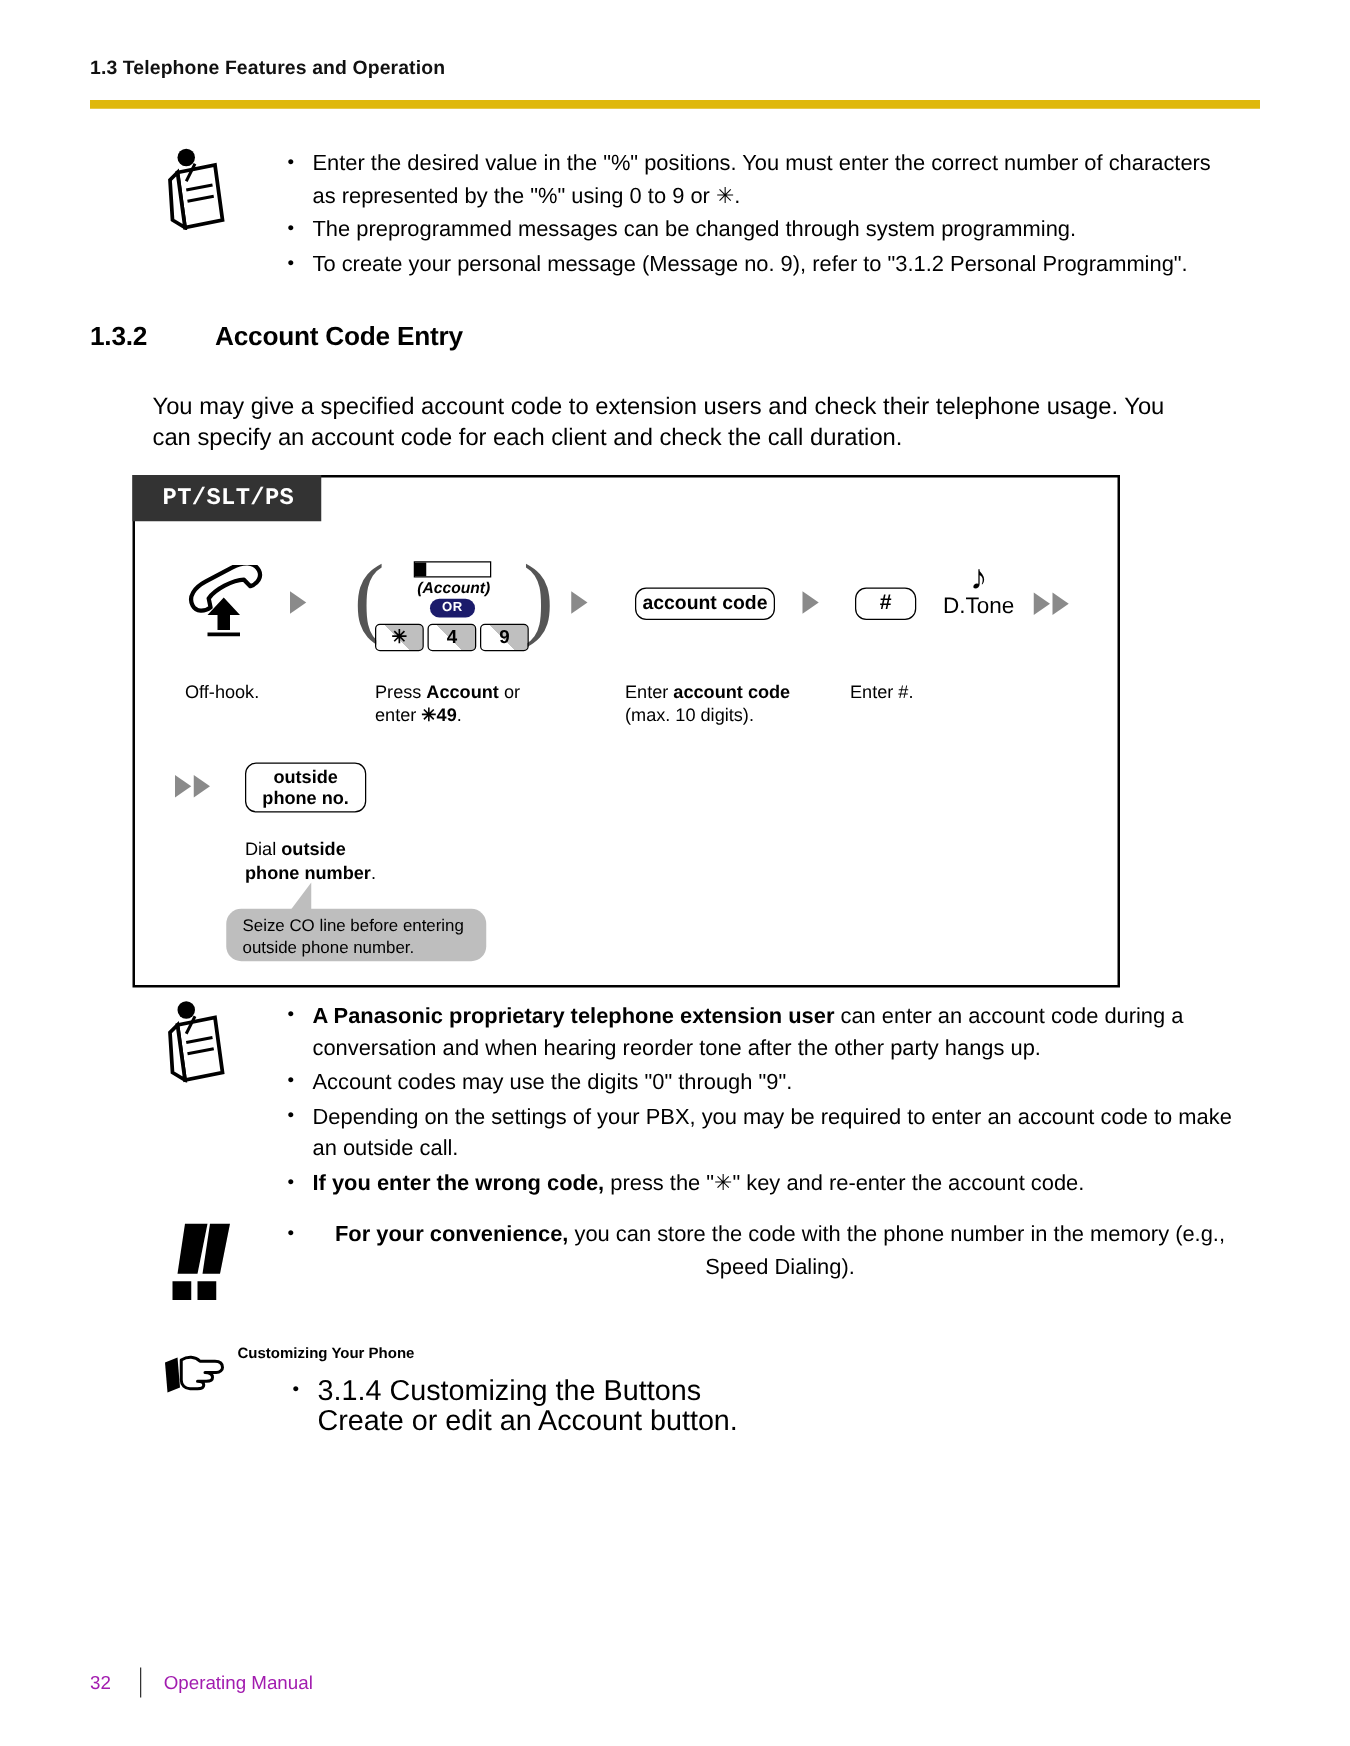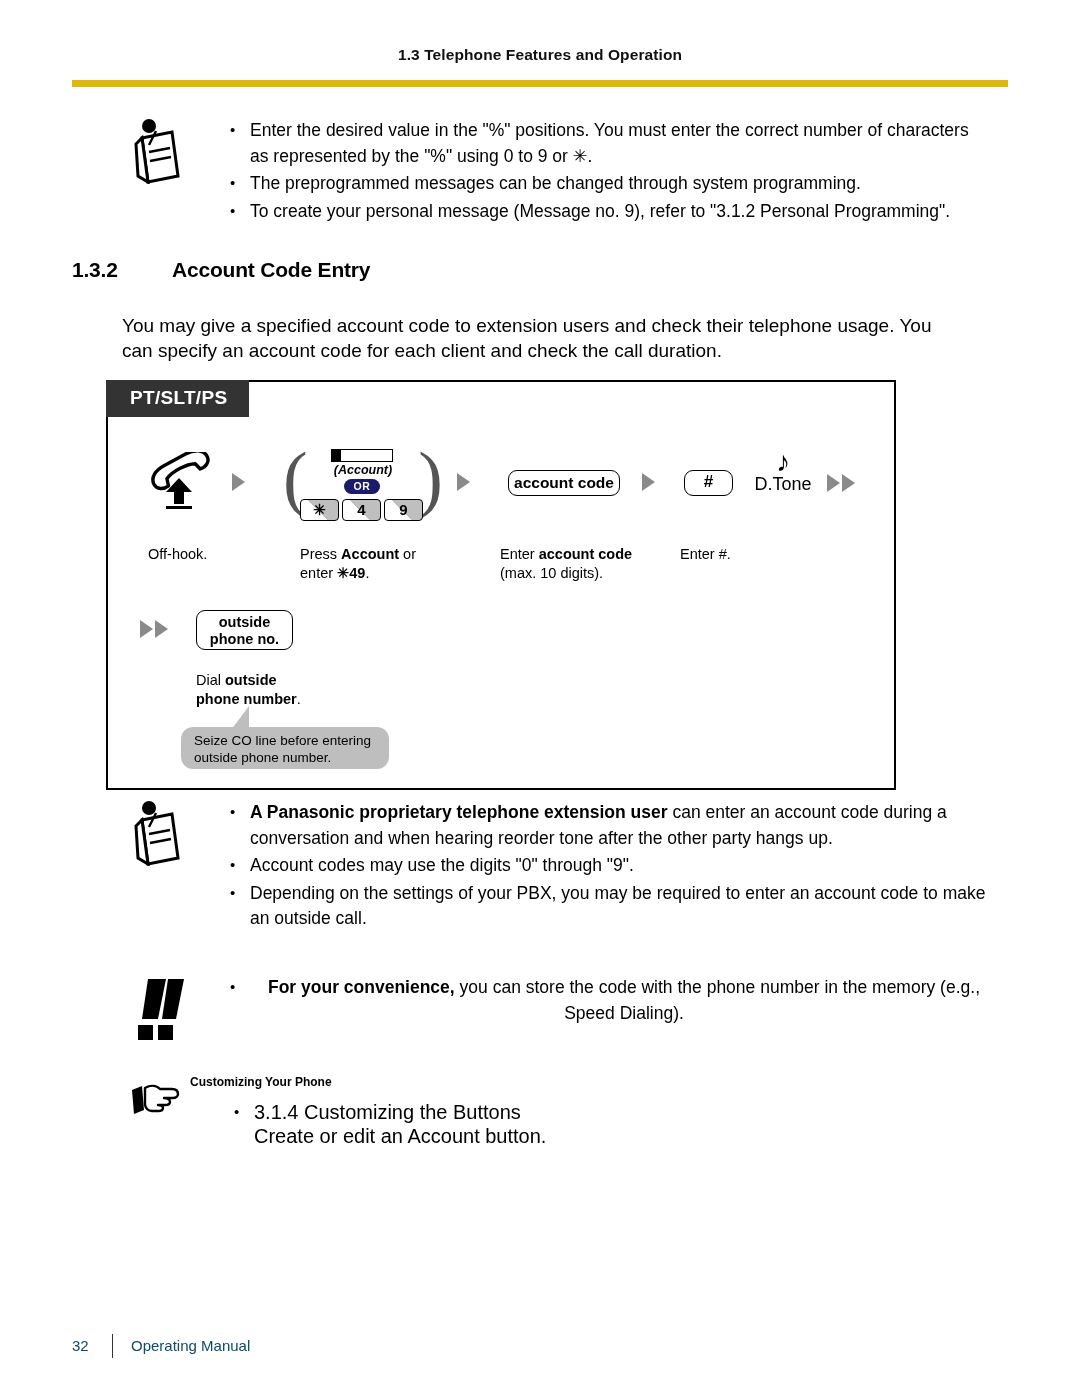--- a/index.html
+++ b/index.html
@@ -12,21 +12,20 @@
     font-family: "Liberation Sans", sans-serif;
     color: #000;
     overflow: hidden;
   }
 
   
   .page-header {
     position: absolute;
     left: 72px; top: 46px;
     width: 936px;
-    text-align: center;
   }
   .page-header .hdr-text {
     font-size: 15.5px;
     font-weight: bold;
     letter-spacing: .1px;
     color: #111;
   }
   .hdr-rule {
     position: absolute;
     left: 72px; top: 80px;
@@ -79,20 +78,21 @@
   }
 
   
   .diagram {
     position: absolute;
     left: 106px; top: 380px;
     width: 790px; height: 410px;
     border: 2px solid #000;
     box-sizing: border-box;
     background: #fff;
+    font-family: Liberation Mono, monospace;
   }
   .pt-tag {
     position: absolute;
     left: -2px; top: -2px;
     background: #333333;
     color: #fff;
     font-size: 19px;
     font-weight: bold;
     letter-spacing: .3px;
     padding: 7px 22px 8px 24px;
@@ -278,29 +278,29 @@
     position: absolute;
     left: 190px; top: 1075px;
     font-size: 12px;
     font-weight: bold;
   }
   .cust-list {
     position: absolute;
     left: 228px; top: 1100px;
     width: 700px;
   }
-  .cust-list li { font-size: 20px; line-height: 24px; }
+  .cust-list li { font-size: 23px; line-height: 24px; }
 
   
   .footer {
     position: absolute;
     left: 72px; top: 1334px;
     width: 936px;
     font-size: 15px;
-    color: #0c4a6e;
+    color: #a21caf;
   }
   .footer .pg { display: inline-block; width: 40px; }
   .footer .bar {
     display: inline-block;
     width: 1px; height: 24px;
     background: #333;
     vertical-align: -7px;
     margin-right: 18px;
   }
 
@@ -413,20 +413,21 @@
       <line x1="21" y1="34" x2="42" y2="30" stroke="#000" stroke-width="2.6"></line>
       <line x1="22" y1="43" x2="43" y2="39" stroke="#000" stroke-width="2.6"></line>
       <line x1="21" y1="27" x2="28" y2="13" stroke="#000" stroke-width="2.4"></line>
       <circle cx="21" cy="8" r="7" fill="#000"></circle>
     </svg>
   </span>
   <ul class="bullets" style="margin-left:96px;">
     <li><b>A Panasonic proprietary telephone extension user</b><span> can enter an account code during a conversation and when hearing reorder tone after the other party hangs up.</span></li>
     <li><b></b><span>Account codes may use the digits "0" through "9".</span></li>
     <li><b></b><span>Depending on the settings of your PBX, you may be required to enter an account code to make an outside call.</span></li>
+    <li><b>If you enter the wrong code,</b><span> press the "✳" key and re-enter the account code.</span></li>
   </ul>
 </div>
 
 <div class="note-block" style="left:128px; top:975px; width:870px;text-align:center;">
   <span class="note-icon">
     <svg width="62" height="70" viewBox="0 0 62 70">
       <path d="M20 4 L38 4 L30 44 L14 44 Z" fill="#000"></path>
       <rect x="10" y="50" width="15" height="15" fill="#000"></rect>
       <path d="M40 4 L56 4 L48 44 L34 44 Z" fill="#000"></path>
       <rect x="30" y="50" width="15" height="15" fill="#000"></rect>

